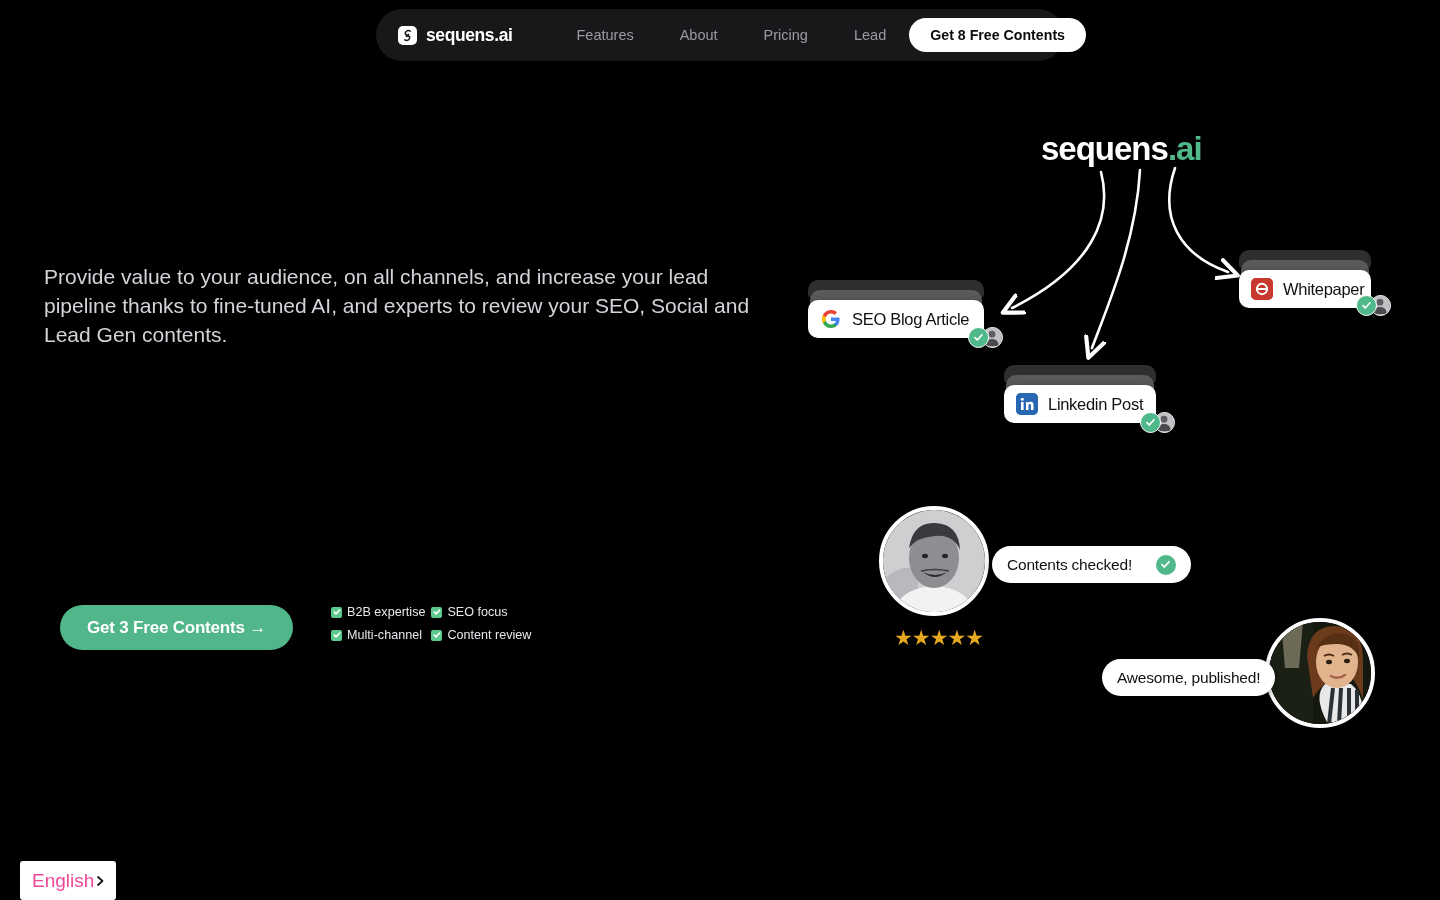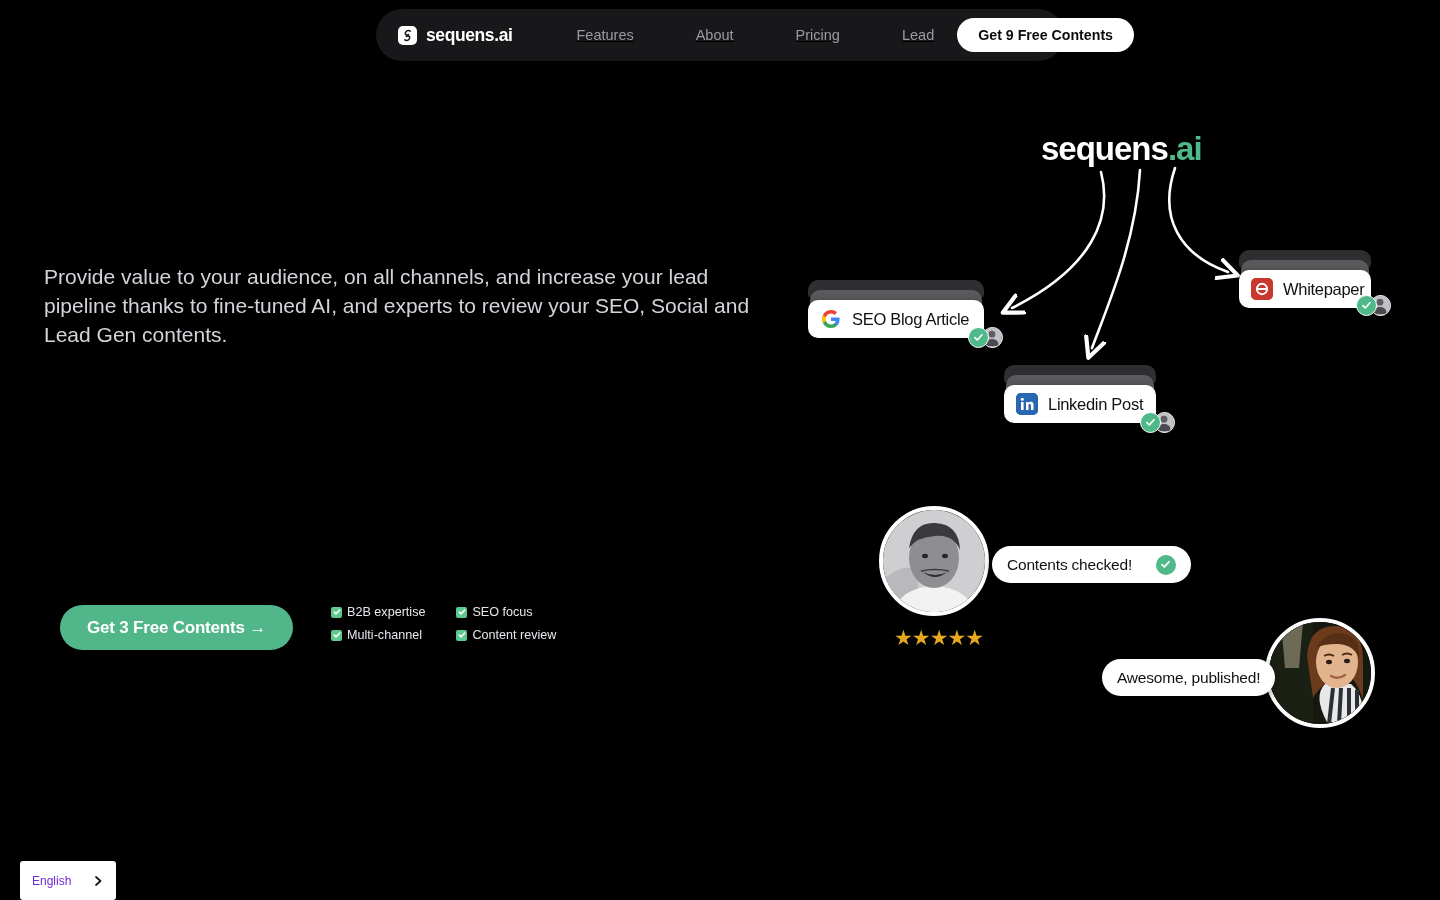--- a/index.html
+++ b/index.html
@@ -25,21 +25,21 @@
     width:19px; height:19px; border-radius:5px;
     background:#ffffff;
     display:flex; align-items:center; justify-content:center;
     flex:0 0 auto;
   }
   .brand-mark svg { display:block; }
   .brand-text {
     color:#ffffff; font-size:17.5px; font-weight:700;
     letter-spacing:-0.4px; white-space:nowrap;
   }
-  .nav { display:flex; align-items:center; gap:16px; margin-left:46px;text-decoration:underline; }
+  .nav { display:flex; align-items:center; gap:0; margin-left:46px; }
   .nav a {
     color:#9a9aa4; font-size:14.5px; text-decoration:none;
     padding:0 23px; white-space:nowrap;
   }
   .nav a:first-child { padding-left:18px; }
   .header-cta {
     margin-left:auto;
     background:#ffffff; color:#0b0b0c;
     font-size:14.2px; font-weight:700;
     border:none; border-radius:17px;
@@ -72,21 +72,21 @@
     height:45px; padding:0 27px;
     font-size:17px; font-weight:700;
     letter-spacing:-0.2px;
     white-space:nowrap; cursor:pointer;
     font-family:"Liberation Sans", sans-serif;
   }
   .checklist {
     margin-left:38px;
     display:grid;
     grid-template-columns:auto auto;
-    gap:9px 31px;
+    gap:9px 6px;
   }
   .check-item {
     display:flex; align-items:center; gap:5px;
     color:#e6e6ec; font-size:12.6px; white-space:nowrap;
   }
   .check-box {
     width:11px; height:11px; border-radius:2px;
     background:#5cc98f; flex:0 0 auto;
     display:flex; align-items:center; justify-content:center;
   }
@@ -178,21 +178,21 @@
   }
 
   
   .lang {
     position:absolute; left:20px; top:861px;
     width:96px; height:39px;
     background:#ffffff; border-radius:3px;
     display:flex; align-items:center;
     padding:0 12px; cursor:pointer;
   }
-  .lang .ltext { color:#6d28d9; font-size:12px; }
+  .lang .ltext { color:#ec4899; font-size:19px; }
   .lang .chev { margin-left:auto; color:#111114; display:flex; }
 </style>
 </head>
 <body>
 
 <div class="page">
 
   <div class="header-pill">
     <div class="brand">
       <span class="brand-mark">
@@ -201,21 +201,21 @@
         </svg>
       </span>
       <span class="brand-text">sequens.ai</span>
     </div>
     <nav class="nav">
       <a href="#">Features</a>
       <a href="#">About</a>
       <a href="#">Pricing</a>
       <a href="#">Lead</a>
     </nav>
-    <button class="header-cta">Get 9 Free Contents</button>
+    <button class="header-cta">Get 8 Free Contents</button>
   </div>
 
   <div class="hero-left">
     <p class="hero-sub">Provide value to your audience, on all channels, and increase your lead pipeline thanks to fine-tuned AI, and experts to review your SEO, Social and Lead Gen contents.</p>
 
     <div class="cta-row">
       <button class="cta-main">Get 3 Free Contents →</button>
 
       <div class="checklist">
         <div class="check-item">

